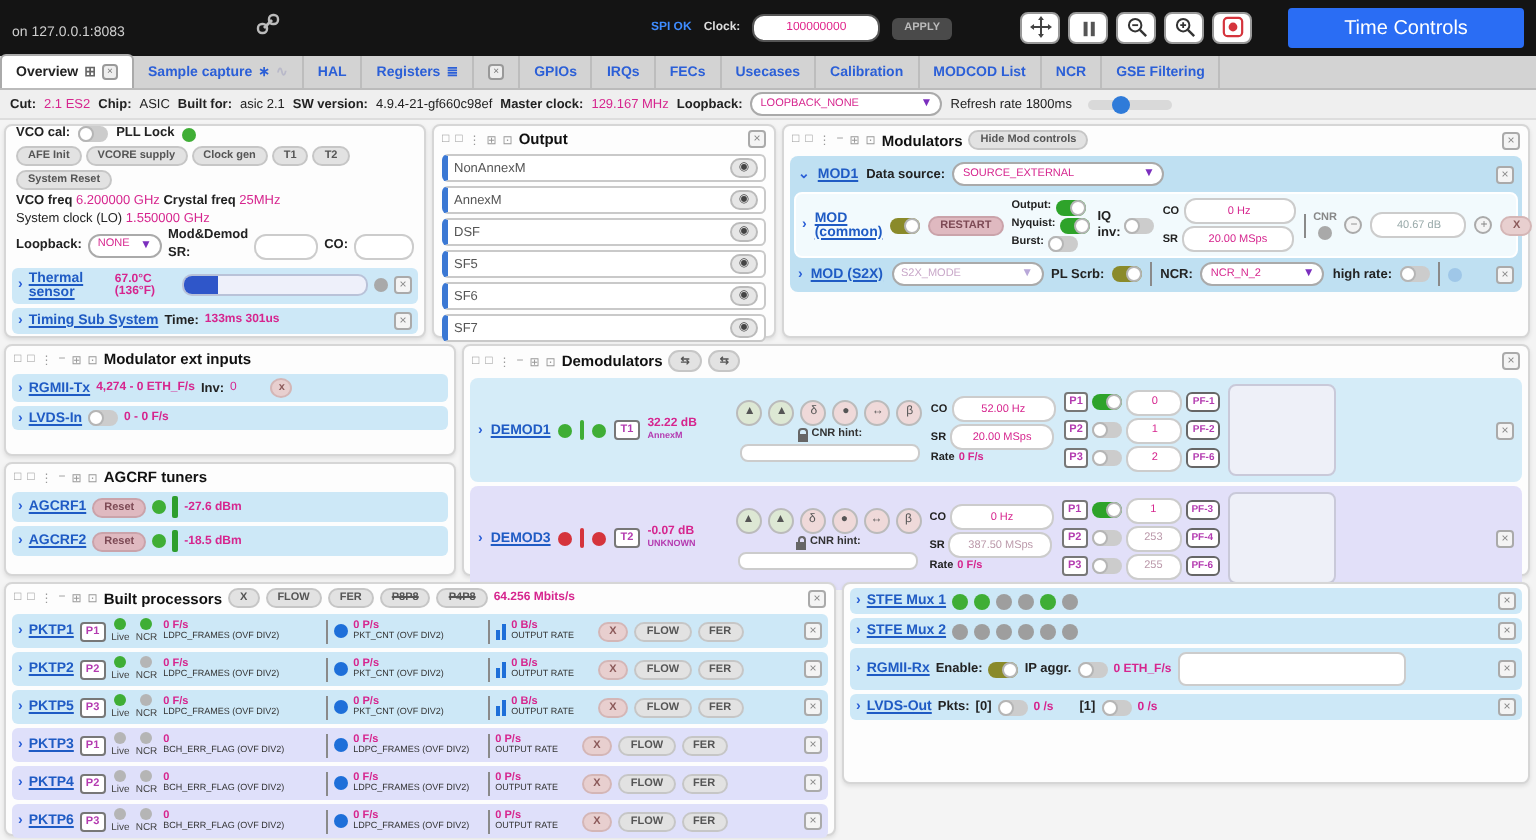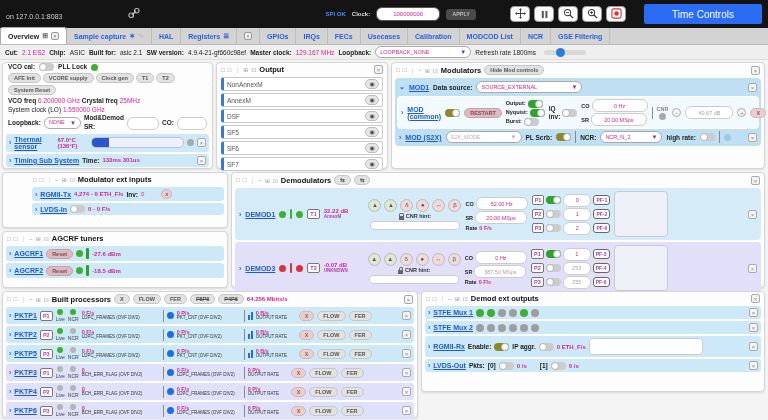--- a/index.html
+++ b/index.html
@@ -430,21 +430,21 @@
         </span>
         <span class="lbl">high rate:</span>
         <span class="tgl"></span>
         <span class="vbar"></span>
         <span class="dot" style="background:#9fc7e8"></span>
         <button class="closeb row-close">×</button>
       </div>
     </div>
   </div>
 
-  <div class="panel" style="left:2px;top:172px;width:226px;height:56px;padding-left:26px;">
+  <div class="panel" style="left:2px;top:172px;width:226px;height:56px;">
     <div class="phead">
       <span class="pico">□</span>
         <span class="pico">□</span>
         <span class="pico">⋮</span>
         <span class="pico">−</span>
         <span class="pico">⊞</span>
         <span class="pico">⊡</span>
       <span class="ptitle">Modulator ext inputs</span>
     </div>
     <div class="brow">
@@ -857,30 +857,20 @@
           <span class="met-l">OUTPUT RATE</span>
         </span>
       <button class="pill pink">X</button>
       <button class="pill">FLOW</button>
       <button class="pill">FER</button>
       <button class="closeb row-close">×</button>
     </div>
   </div>
 
   <div class="panel" style="left:421px;top:291px;width:344px;height:101px;">
-    <div class="phead">
-      <span class="pico">□</span>
-        <span class="pico">□</span>
-        <span class="pico">⋮</span>
-        <span class="pico">−</span>
-        <span class="pico">⊞</span>
-        <span class="pico">⊡</span>
-      <span class="ptitle">Demod ext outputs</span>
-      <button class="closeb">×</button>
-    </div>
     <div class="brow">
       <span class="chev">›</span>
       <a class="lnk">STFE Mux 1</a>
       <span class="ldot on"></span>
       <span class="ldot on"></span>
       <span class="ldot off"></span>
       <span class="ldot off"></span>
       <span class="ldot on"></span>
       <span class="ldot off"></span>
       <button class="closeb row-close">×</button>

